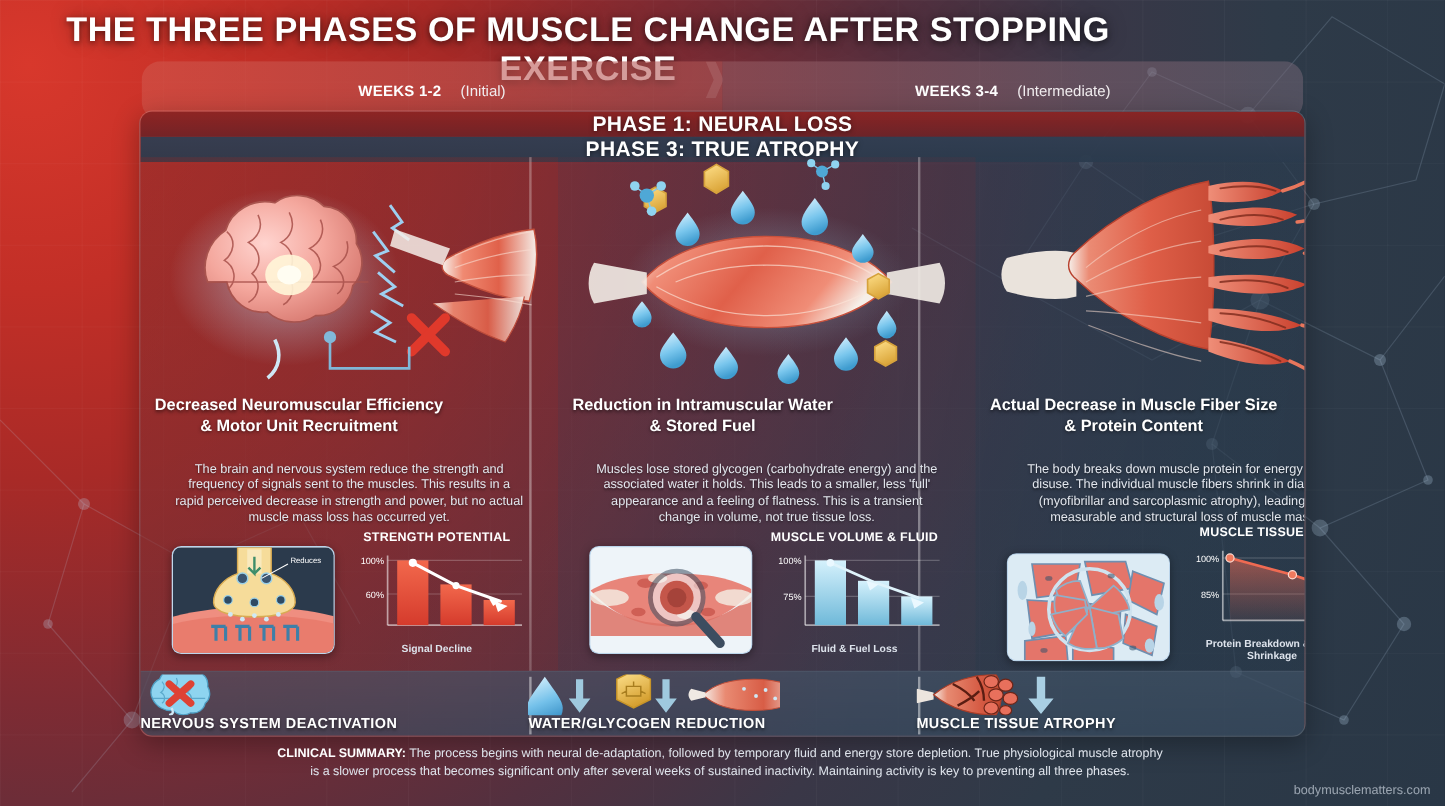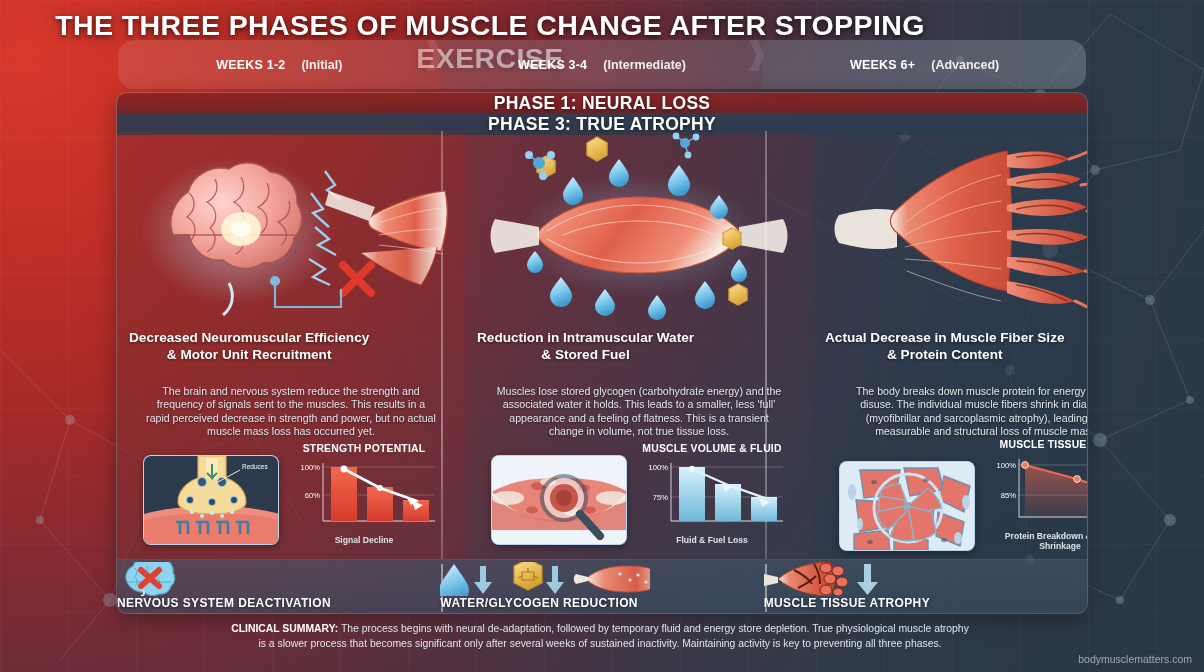--- a/index.html
+++ b/index.html
@@ -31,21 +31,21 @@
   #title {
     position: absolute; top: 9px; left: 0; width: 980px;
     text-align: center;
     font-size: 28.5px; font-weight: bold; letter-spacing: .4px;
     color: #ffffff;
     text-shadow: 0 2px 5px rgba(0,0,0,.55), 0 0 16px rgba(0,0,0,.35);
   }
 
   
   #timeline {
-    position: absolute; top: 40px; left: 118px;
+    position: absolute; top: 51px; left: 118px;
     width: 968px; height: 49px;
     display: flex;
     border-radius: 16px;
     overflow: hidden;
   }
   .tl-seg {
     flex: 1 1 0;
     position: relative;
     display: flex; align-items: center; justify-content: center;
     font-size: 12.5px; color: #fff;
@@ -53,21 +53,21 @@
   .tl-seg.s0 { background: linear-gradient(90deg, rgba(208,84,74,.62), rgba(176,86,86,.58)); }
   .tl-seg.s1 { background: linear-gradient(90deg, rgba(150,92,100,.56), rgba(118,104,120,.5)); }
   .tl-seg.s2 { background: linear-gradient(90deg, rgba(116,120,134,.5), rgba(130,140,152,.48)); }
   .tl-seg:not(:last-child)::after {
     content: ""; position: absolute; right: -1px; top: 0;
     width: 15px; height: 31px;
     background: rgba(255,255,255,.10);
     clip-path: polygon(0 0, 55% 0, 100% 50%, 55% 100%, 0 100%, 45% 50%);
   }
   .tl-lbl-b { font-weight: bold; letter-spacing: .2px; }
-  .tl-lbl-n { font-weight: bold; color: #f2eef0; margin-left: 16px; }
+  .tl-lbl-n { font-weight: normal; color: #f2eef0; margin-left: 16px; }
 
   
   #card {
     position: absolute; left: 116px; top: 92px;
     width: 972px; height: 522px;
     border-radius: 11px;
     border: 1px solid rgba(255,255,255,.17);
     overflow: hidden;
     background: linear-gradient(100deg,
         rgba(150,46,44,.40) 0%,
@@ -225,24 +225,20 @@
 
 <div id="timeline">
   <div class="tl-seg s0">
     <span class="tl-lbl-b">WEEKS 1-2</span>
     <span class="tl-lbl-n">(Initial)</span>
   </div>
   <div class="tl-seg s1">
     <span class="tl-lbl-b">WEEKS 3-4</span>
     <span class="tl-lbl-n">(Intermediate)</span>
   </div>
-  <div class="tl-seg s2">
-    <span class="tl-lbl-b">WEEKS 6+</span>
-    <span class="tl-lbl-n">(Advanced)</span>
-  </div>
 </div>
 
 <div id="card">
 
   <div id="header-row">
     <div class="hdr h0">PHASE 1: NEURAL LOSS</div>
     <div class="hdr h2">PHASE 3: TRUE ATROPHY</div>
   </div>
 
   <div id="cols-row">

